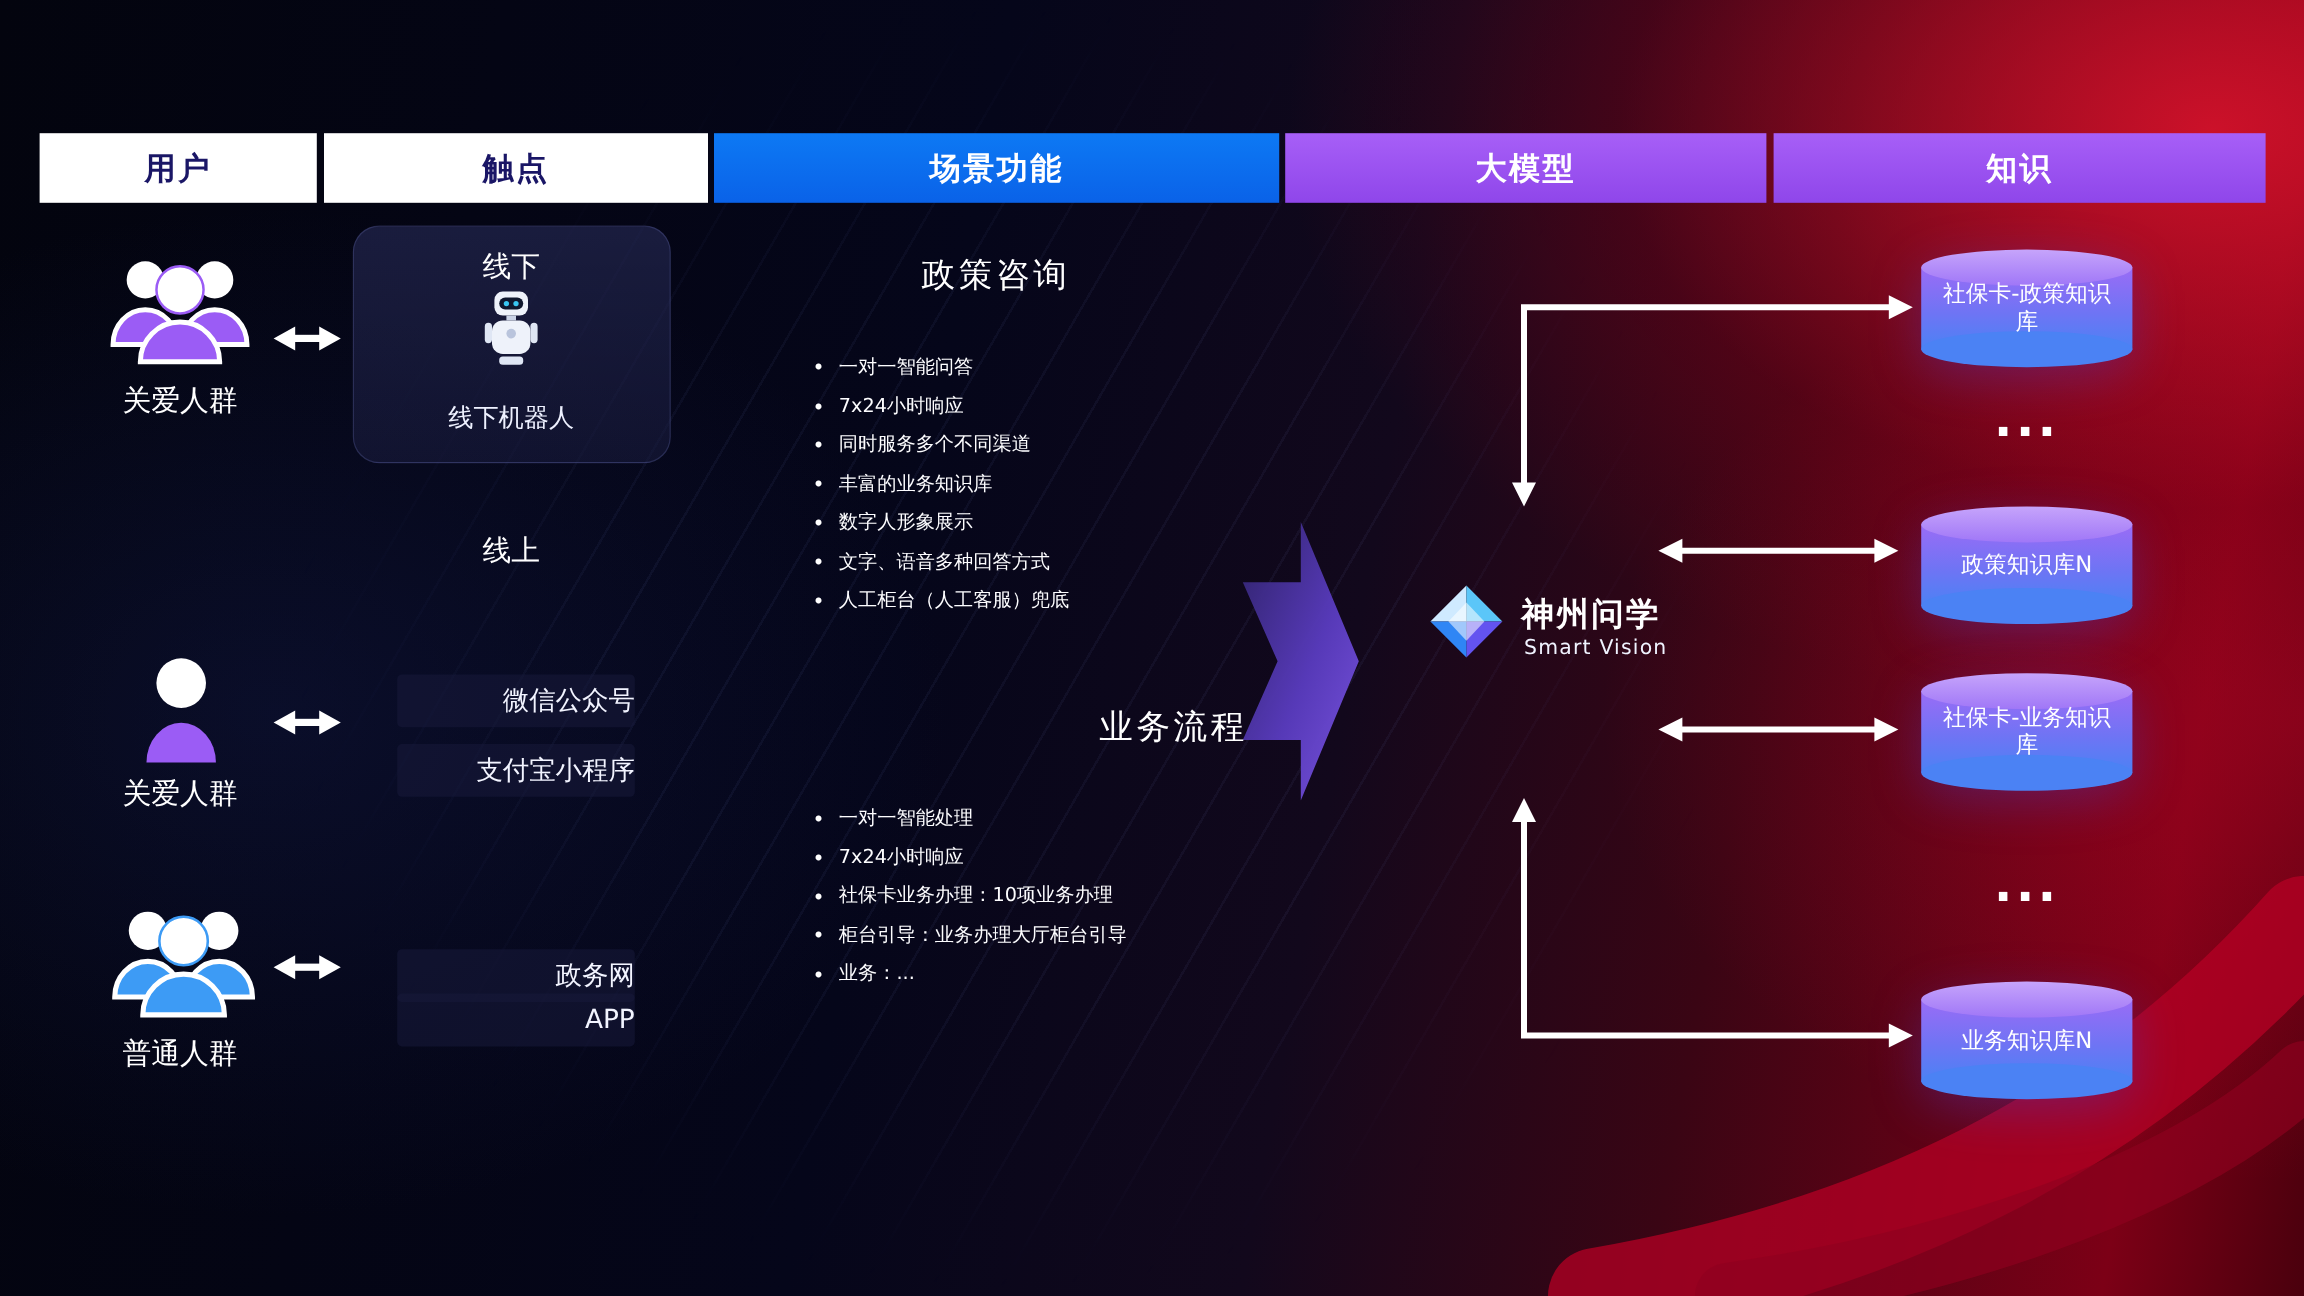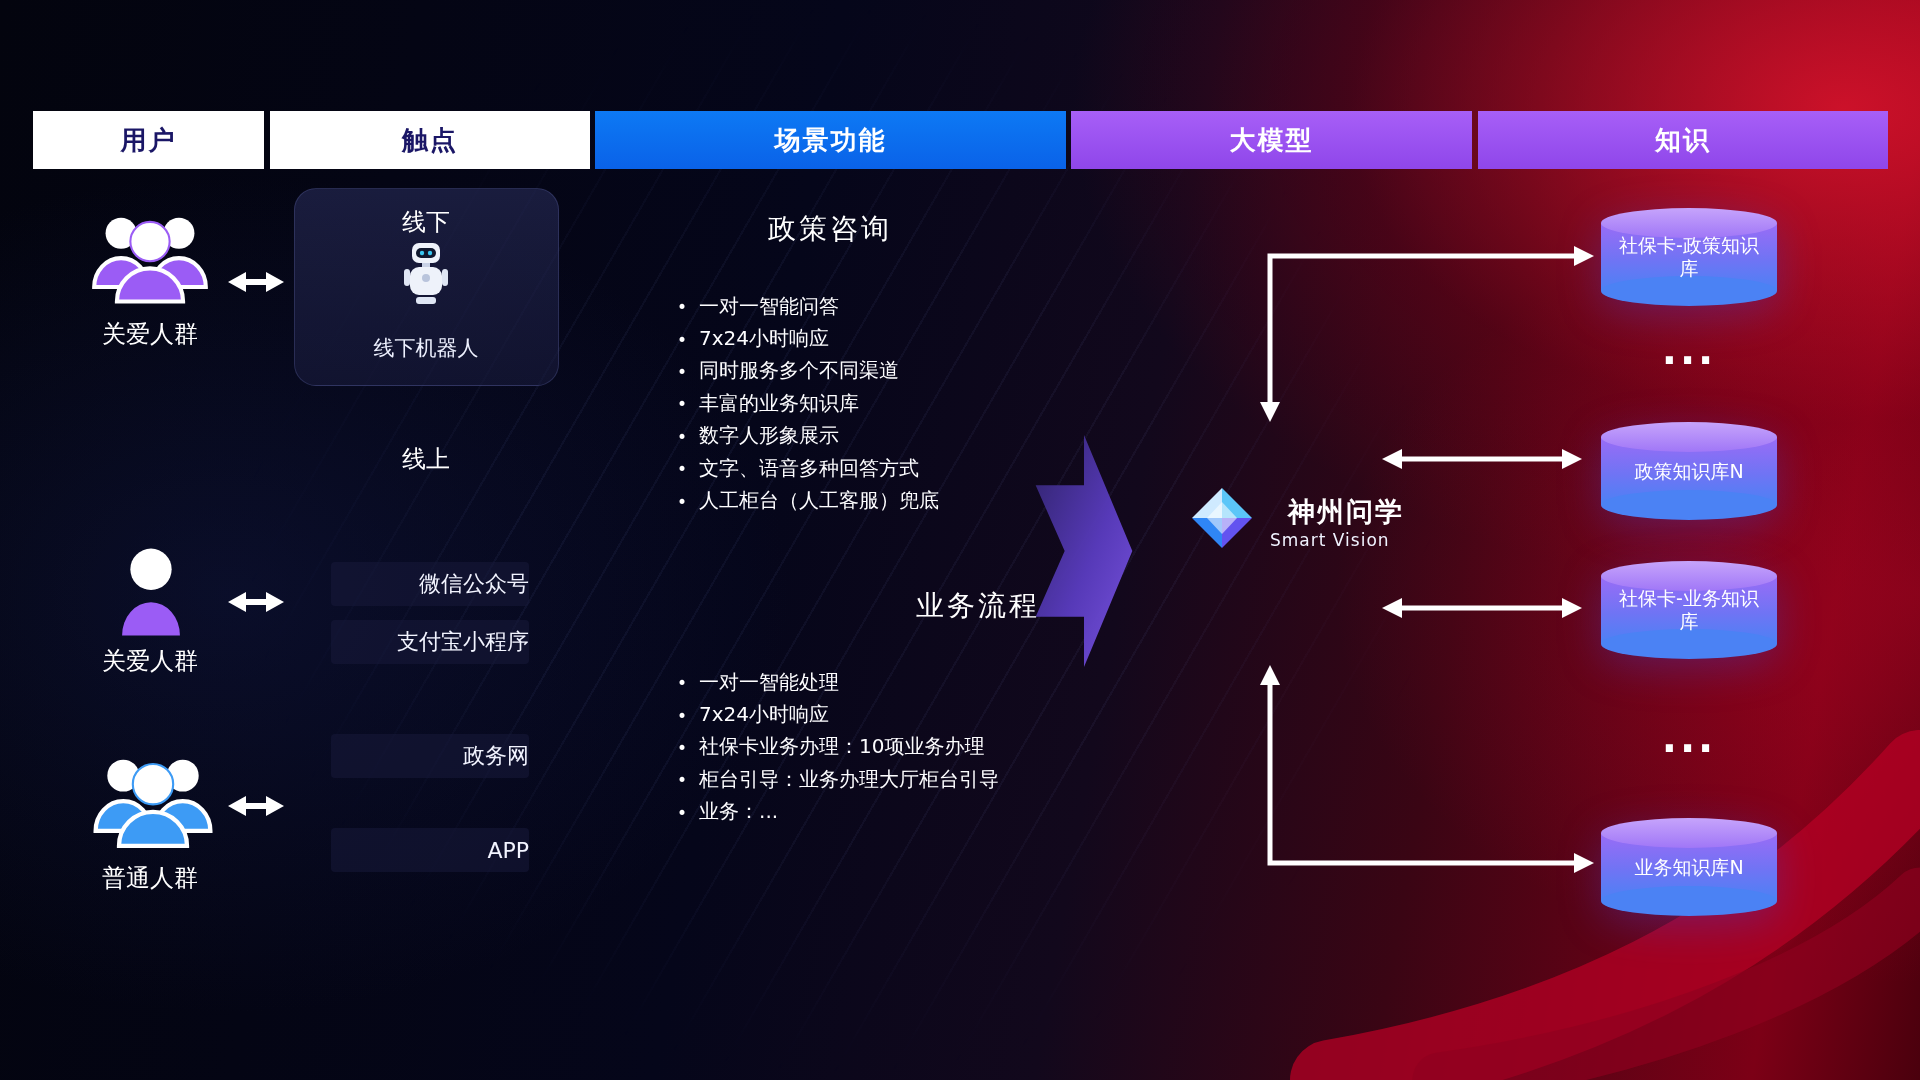--- a/index.html
+++ b/index.html
@@ -33,21 +33,21 @@
   .robot-card{left:294px;top:188px;width:263px;height:196px;border-radius:22px;
     background:linear-gradient(180deg, rgba(44,48,96,0.55), rgba(26,28,62,0.55));
     border:1px solid rgba(110,120,190,0.25);z-index:2;}
   .channel{left:331px;width:198px;height:44px;border-radius:4px;
     background:rgba(24,26,58,0.55);display:flex;align-items:center;justify-content:flex-end;
     font-size:22px;color:#f2f4ff;z-index:2;}
 
   
   .sc-title{width:420px;text-align:center;font-size:28px;font-weight:500;letter-spacing:3px;z-index:2;}
   .sc-list{z-index:2;}
-  .li{height:32.4px;display:flex;align-items:center;font-size:20px;color:#fdfdff;white-space:nowrap;}
+  .li{height:32.4px;display:flex;align-items:center;font-size:16px;color:#fdfdff;white-space:nowrap;}
   .li::before{content:"•";font-size:17px;margin-right:12px;position:relative;top:1px;color:#fff;}
 
   
   .model-name{font-size:27px;font-weight:700;letter-spacing:2px;z-index:3;}
   .model-sub{font-size:17px;letter-spacing:1px;color:#f0f3ff;z-index:3;}
 
   
   .cyl{left:1601px;width:176px;height:68px;z-index:3;
     background:linear-gradient(180deg,#9a6cf6 0%, #6f74f4 55%, #4b82f4 100%);
     display:flex;align-items:center;justify-content:center;text-align:center;
@@ -133,21 +133,21 @@
   <div class="abs small-lbl" style="left:331px;top:334px;width:190px;z-index:2;">线下机器人</div>
 
   <div class="abs lbl" style="left:331px;top:443px;width:190px;">线上</div>
 
   <div class="abs channel" style="top:562px;">
       <span>微信公众号</span>
     </div>
   <div class="abs channel" style="top:620px;">
       <span>支付宝小程序</span>
     </div>
-  <div class="abs channel" style="top:734px;">
+  <div class="abs channel" style="top:791px;">
       <span>政务网</span>
     </div>
   <div class="abs channel" style="top:828px;">
       <span>APP</span>
     </div>
 
   <div class="abs sc-title" style="left:620px;top:210px;">政策咨询</div>
   <div class="abs sc-list" style="left:677px;top:290px;">
     <div class="li">一对一智能问答</div>
     <div class="li">7x24小时响应</div>
@@ -178,21 +178,21 @@
     <polygon points="0,52 50,52 50,0 100,120 50,240 50,188 0,188 30,120" fill="url(#agrad)" opacity="0.95"></polygon>
   </svg>
 
   <svg class="abs" style="left:1190px;top:486px;z-index:3;" width="64" height="64" viewBox="0 0 64 64">
     <polygon points="32,2 2,32 32,32" fill="#cfeaff"></polygon>
     <polygon points="32,2 62,32 32,32" fill="#5bc6f8"></polygon>
     <polygon points="62,32 32,62 32,32" fill="#6353f0"></polygon>
     <polygon points="2,32 32,62 32,32" fill="#2f86f5"></polygon>
     <polygon points="32,16 47,32 32,48 17,32" fill="rgba(255,255,255,0.55)"></polygon>
   </svg>
-  <div class="abs model-name" style="left:1268px;top:494px;margin-left:20px;">神州问学</div>
+  <div class="abs model-name" style="left:1268px;top:494px;">神州问学</div>
   <div class="abs model-sub" style="left:1270px;top:530px;">Smart Vision</div>
 
   <div class="abs cyl" style="top:223px;">
       <span>社保卡-政策知识库</span>
     </div>
   <div class="abs dots" style="left:1629px;top:340px;">...</div>
   <div class="abs cyl" style="top:437px;">
       <span>政策知识库N</span>
     </div>
   <div class="abs cyl" style="top:576px;">

